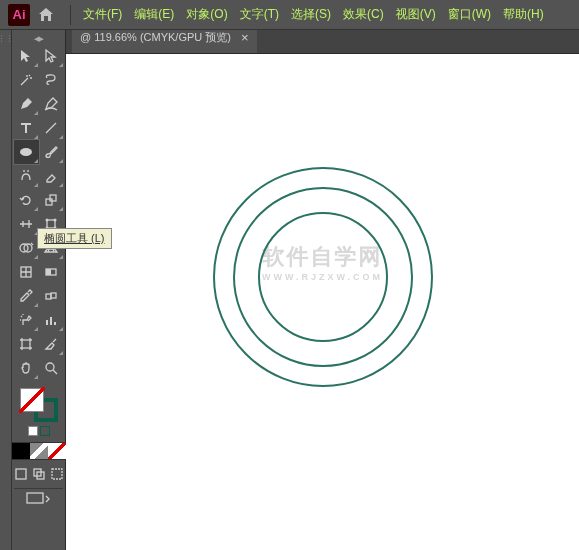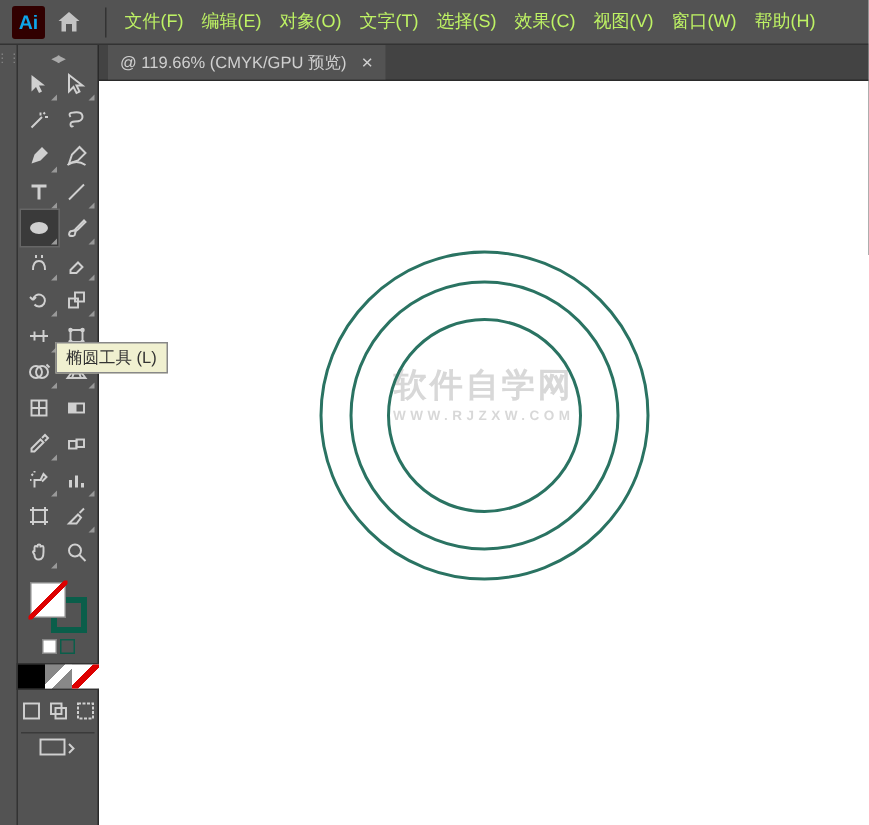--- a/index.html
+++ b/index.html
@@ -1,43 +1,43 @@
 <!DOCTYPE html>
 <html><head>
 <meta charset="utf-8">
 <style>
 * { margin: 0; padding: 0; box-sizing: border-box; font-family: "Microsoft YaHei", sans-serif; }
 body { width: 579px; height: 550px; background: #535353; overflow: hidden; position: relative; }
 
 .app-bar { height: 30px; background: #535353; display: flex; align-items: center; padding-left: 8px; border-bottom: 1px solid #333; }
 .ai-logo { width: 22px; height: 22px; background: #310000; display: flex; align-items: center; justify-content: center; border-radius: 2px; margin-right: 6px; }
-.ai-logo span { color: #0ea5e9; font-weight: bold; font-size: 13px; text-align: right; }
+.ai-logo span { color: #ec4899; font-weight: bold; font-size: 13px; text-align: right; }
 .home-icon { width: 20px; height: 20px; margin-right: 8px; opacity: 0.9; }
 .app-bar .divider { width: 1px; height: 20px; background: #333; margin: 0 6px; }
 .menu-item { color: #bef264; font-size: 12px; padding: 0 6px; cursor: pointer; }
 
 .content-area { display: flex; height: calc(100% - 30px); }
 
 .doc-tab-row { height: 24px; background: #434343; display: flex; align-items: center; padding-left: 6px; border-bottom: 1px solid #2a2a2a; }
-.doc-tab { color: #d0d0d0; font-size: 11px; padding: 0 8px; height: 100%; display: flex; align-items: center; background: #535353; }
+.doc-tab { color: #d0d0d0; font-size: 11px; padding: 0 8px; height: 100%; display: flex; align-items: flex-start; background: #535353; }
 .doc-tab .close { margin-left: 10px; font-size: 13px; }
 
 .left-strip { width: 12px; background: #535353; border-right: 1px solid #333; display: flex; flex-direction: column; align-items: center; padding-top: 4px; }
 .left-strip .dots { color: #888; font-size: 8px; }
 
 .toolbox { width: 54px; background: #535353; border-right: 1px solid #2a2a2a; padding: 4px 2px; position: relative; }
 .toolbox-head { height: 10px; display:flex; justify-content:center; align-items:center; }
 .toolbox-head .arrows { color:#aaa; font-size:7px; letter-spacing:-1px; }
 .tool-grid { display: grid; grid-template-columns: repeat(2, 25px); gap: 0px; justify-content: center; }
 .tool { width: 25px; height: 24px; display: flex; align-items: center; justify-content: center; position: relative; cursor: pointer; }
 .tool.selected { background: #3a3a3a; outline: 1px solid #666; }
 .tool svg { width: 16px; height: 16px; }
 .tool .corner { position:absolute; bottom:1px; right:1px; width:0; height:0; border-style:solid; border-width:0 0 4px 4px; border-color: transparent transparent #999 transparent; }
 
-.tooltip { position: absolute; left: 25px; top: 198px; background: #f0f0d0; border: 1px solid #888; padding: 2px 6px; font-size: 11px; color: #333; z-index: 100; white-space: nowrap; }
+.tooltip { position: absolute; left: 25px; top: 198px; background: #f0f0d0; border: 1px solid #888; padding: 2px 6px; font-size: 11px; color: #333; z-index: 100; white-space: nowrap; text-decoration: underline; }
 
 .color-section { margin-top: 6px; padding: 2px 4px; display: flex; flex-direction: column; align-items: center; }
 .fill-stroke { position: relative; width: 38px; height: 34px; }
 .fill-box { position: absolute; top: 0; left: 0; width: 24px; height: 24px; background: #fff; border: 1px solid #888; }
 .fill-box::after { content:''; position:absolute; left:-2px; top:-2px; width:calc(100% + 4px); height:calc(100% + 4px); background:linear-gradient(to bottom right, transparent 45%, #d00 45%, #d00 55%, transparent 55%); }
 .stroke-box { position: absolute; bottom: 0; right: 0; width: 24px; height: 24px; background: #535353; border: 4px solid #0a5e4a; }
 .mini-row { display:flex; gap:2px; margin-top:4px; }
 .mini { width:10px; height:10px; border:1px solid #888; }
 
 .swatch-row { display: flex; gap: 0; margin-top: 6px; border: 1px solid #333; }

